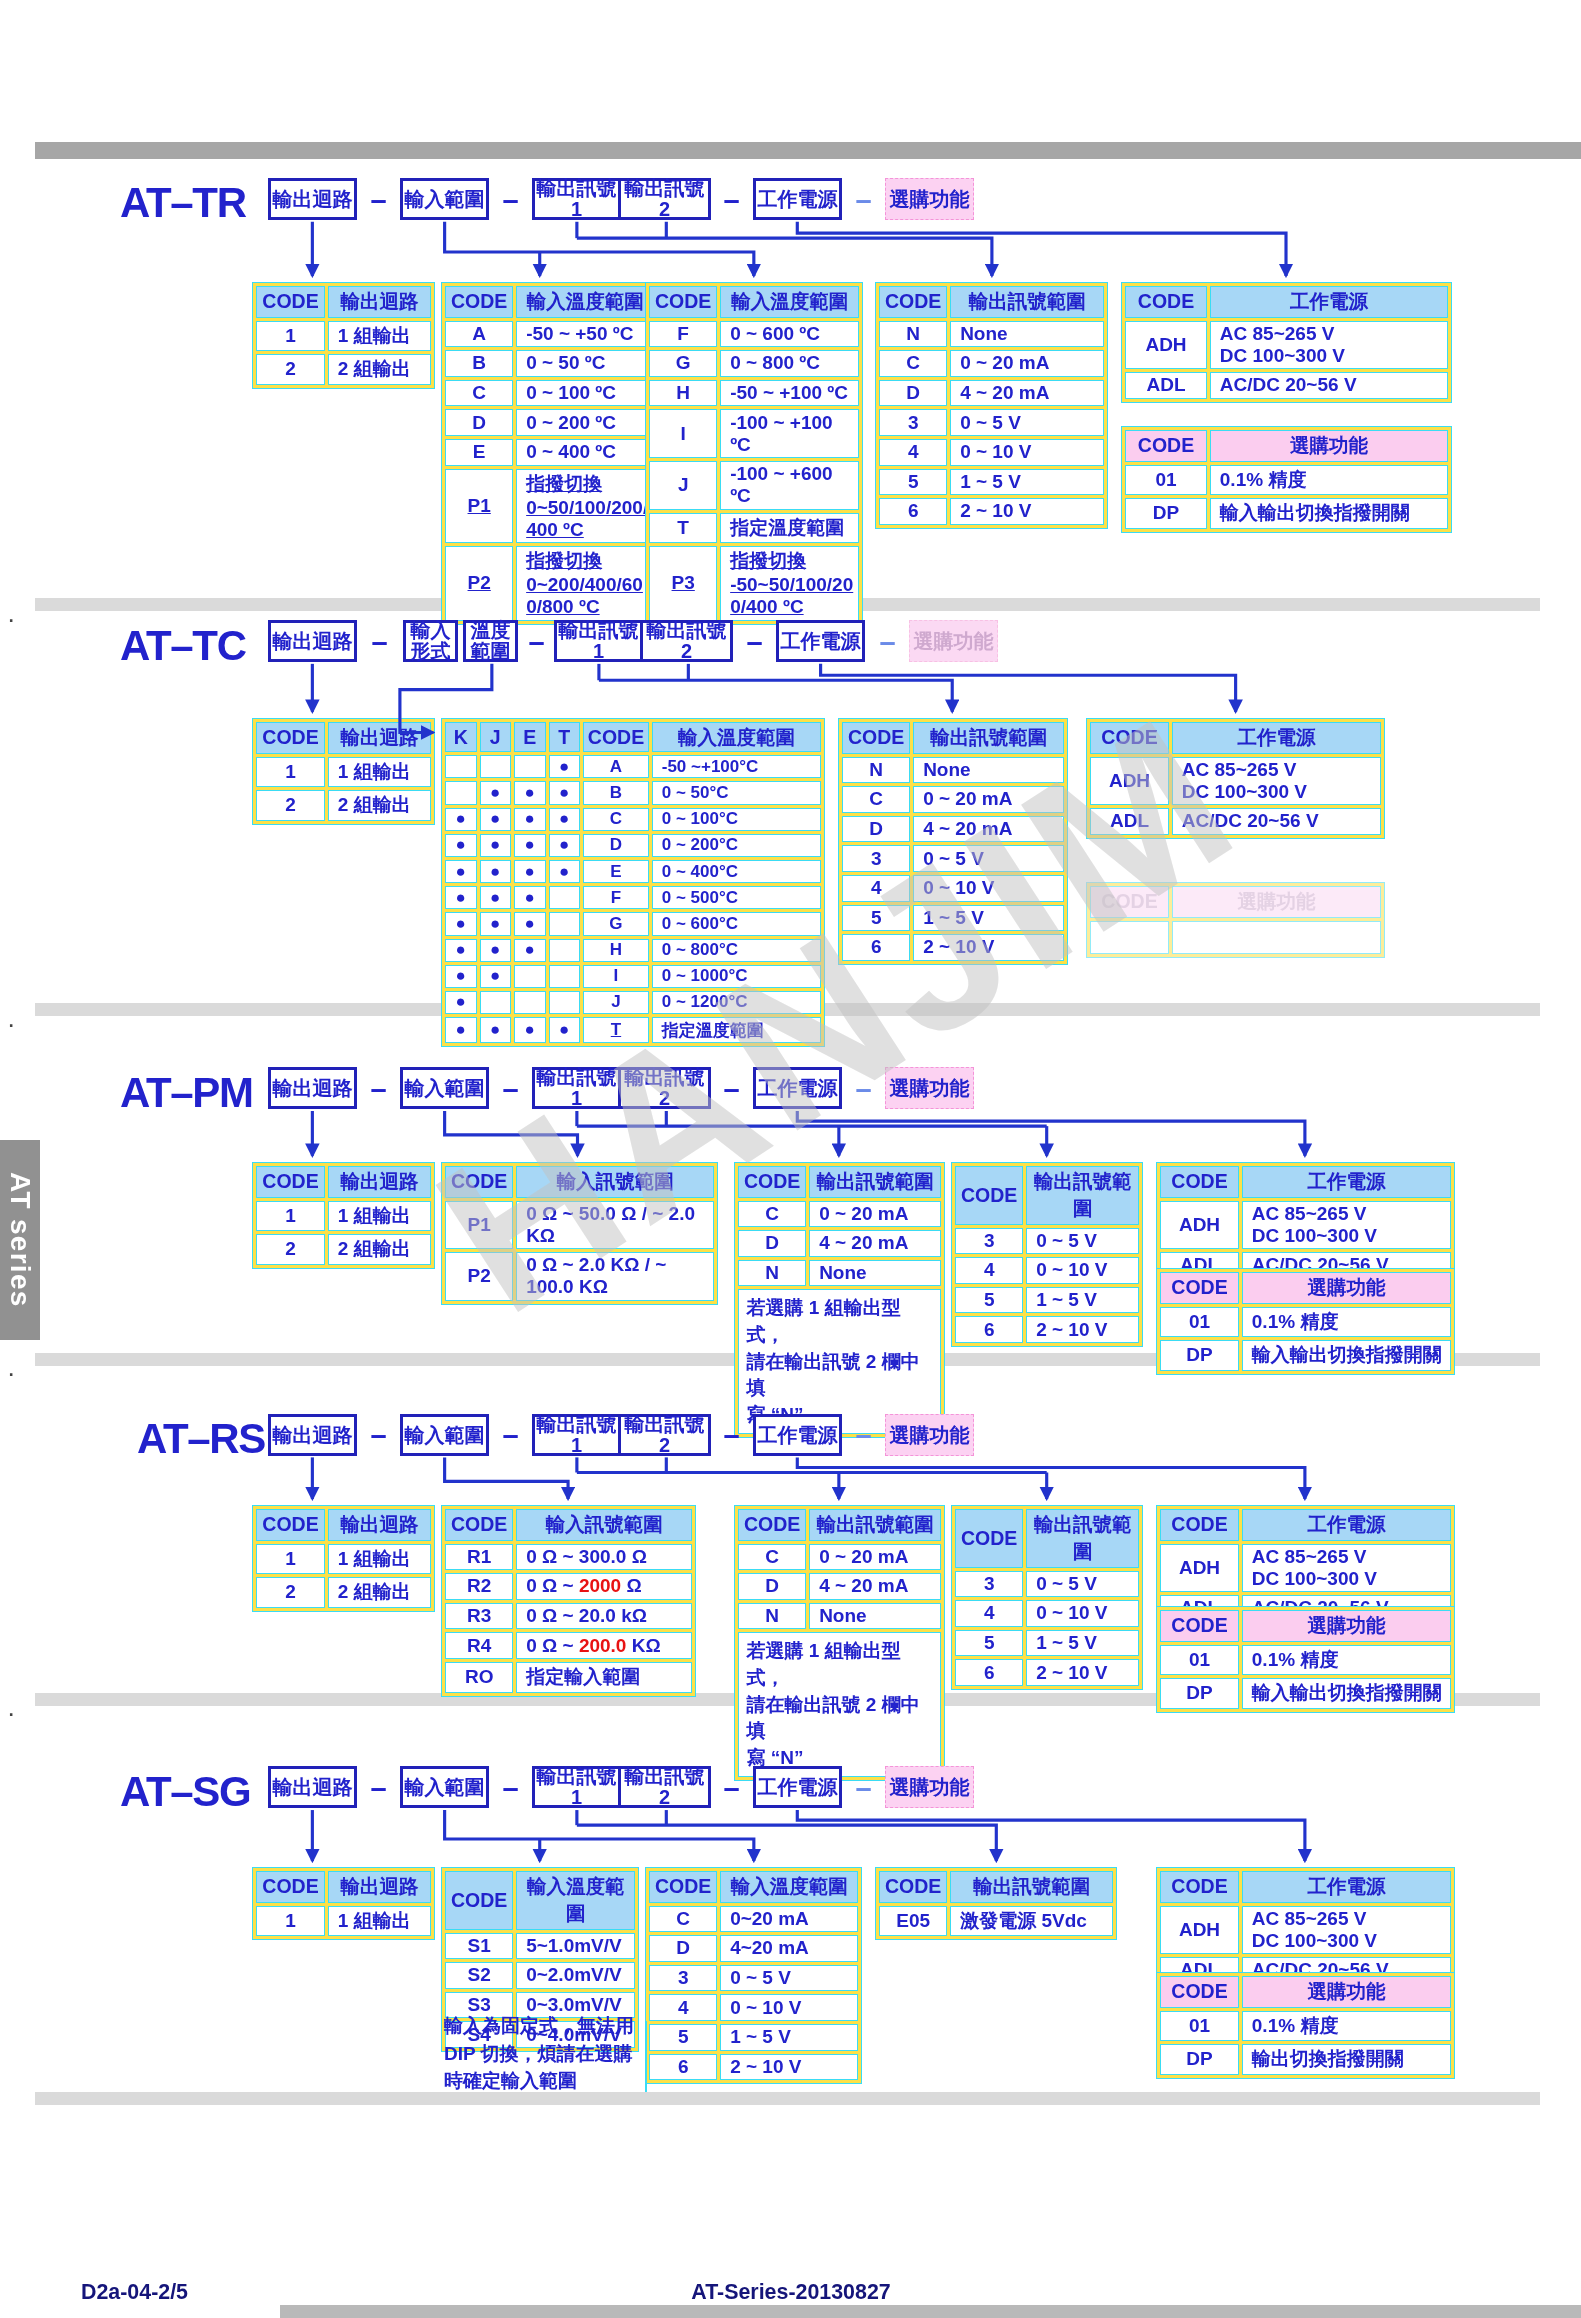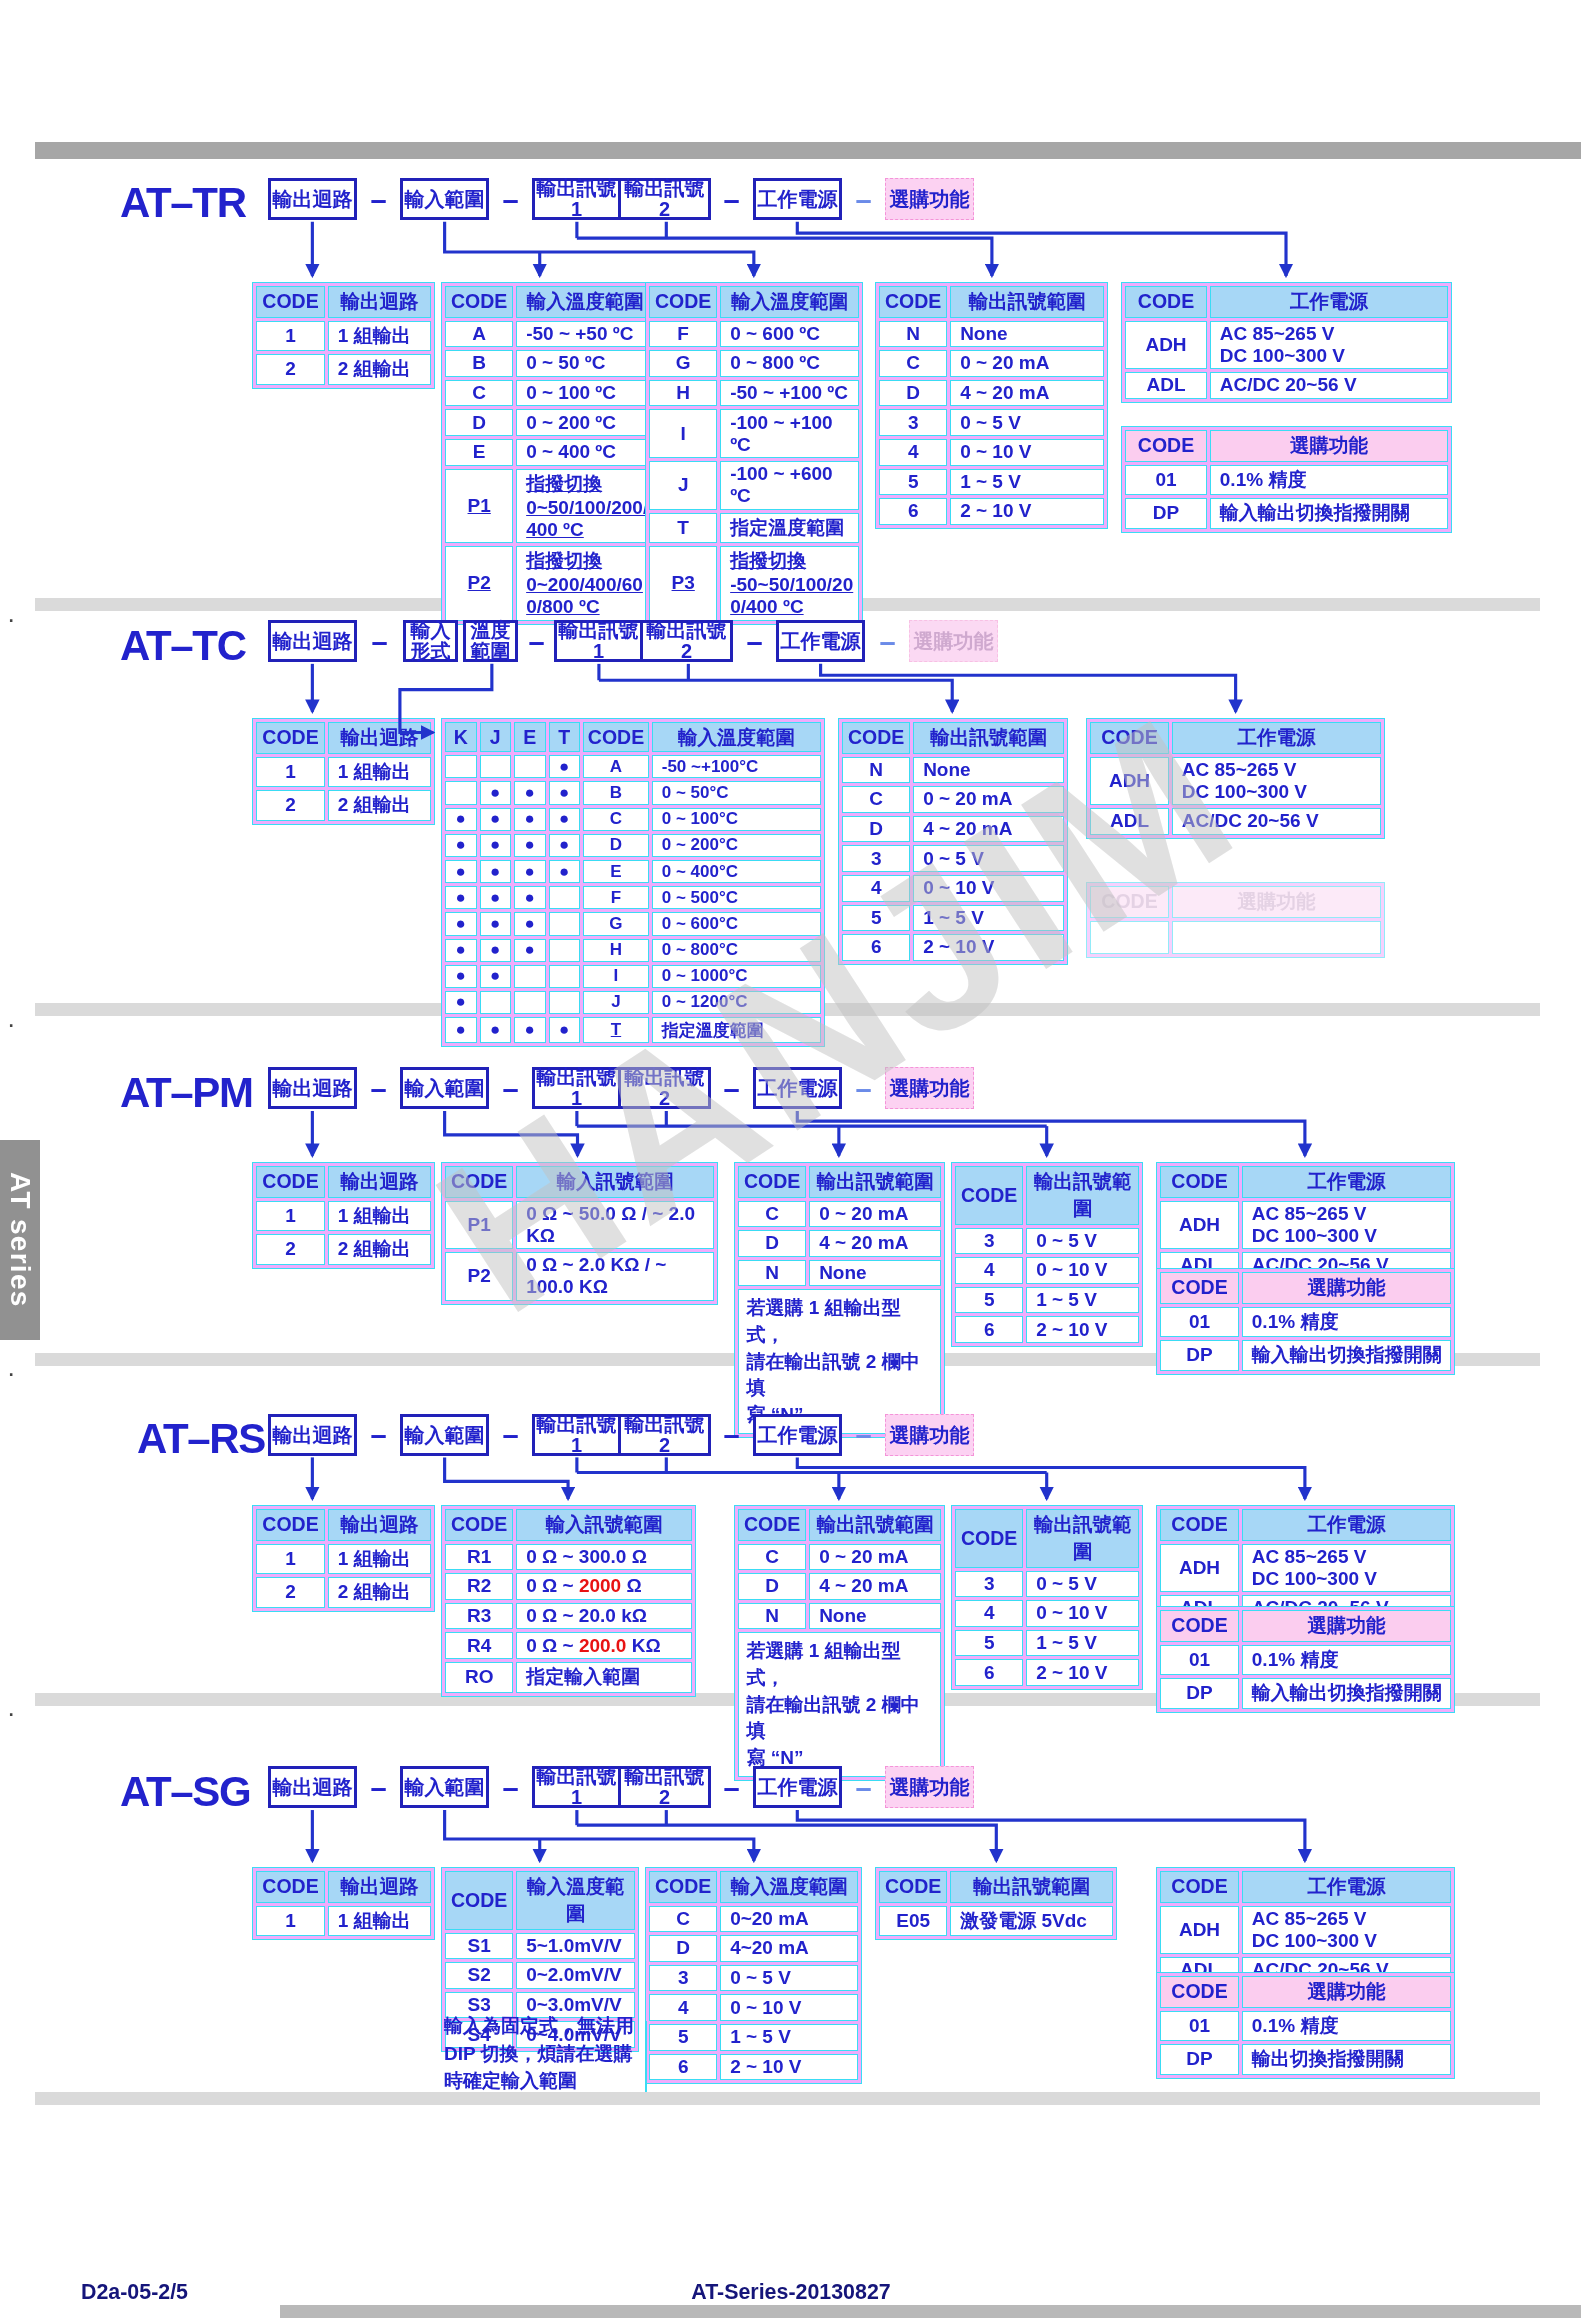--- a/index.html
+++ b/index.html
@@ -11,21 +11,21 @@
 .sep{background:#dadada}
 .strip{background:#b9b9b9}
 .ttl{font-size:42px;font-weight:bold;letter-spacing:-1.3px;white-space:nowrap}
 .kb{border:3.1px solid #2121b8;background:#fff;display:flex;align-items:center;justify-content:center;
  text-align:center;font-size:20px;font-weight:bold;height:42px;white-space:pre-line;line-height:1.05}
 .kb2{font-size:20px}
 .pink{background:#fcd2f2;border:1.9px dashed #f493d8}
 .pf{color:#cfa9cf;border-color:#f8c0e4;background:#fbd9f3}
 .dash{font-size:29px;font-weight:bold;text-align:center;width:25px}
 .dl{color:#6b8be8}
-table.t{border-collapse:separate;border-spacing:3.1px;background:#f0abfc;border:1.9px solid #3adcf4;position:absolute}
+table.t{border-collapse:separate;border-spacing:3.1px;background:#fde047;border:1.9px solid #3adcf4;position:absolute}
 .t td{border:1.9px solid #3adcf4;font-size:19px;font-weight:bold;text-align:center;
  padding:1.3px 5px;background:#fff;color:#2222cc;vertical-align:middle}
 .t tr.hd td{background:#a7d7f6;font-size:19.5px}
 .t td.v{text-align:left;padding-left:8.8px;white-space:pre-line}
 .t td.nt{text-align:left;white-space:pre-line;line-height:1.4;padding:5px 7.6px;border-color:#3adcf4}
 .tc td{font-size:17px;padding:0.6px 3.8px}
 .u{text-decoration:underline}
 .red{color:#e81212}
 .note{font-size:19px;font-weight:bold;line-height:1.45;white-space:pre-line;color:#2222cc}
 .tab{background:#919191;color:#fff;writing-mode:vertical-rl;text-orientation:mixed;
@@ -899,18 +899,18 @@
   <polyline points="496,2874 496,2955" marker-end="url(#ah)"></polyline>
   <polyline points="706,2874 706,2920 1197,2920 1197,2955" marker-end="url(#ah)"></polyline>
   <polyline points="857,2920 857,2955" marker-end="url(#ah)"></polyline>
   <polyline points="916,2874 916,2898"></polyline>
       <polyline points="1058,2874 1058,2898"></polyline>
   <polyline points="916,2898 1582,2898 1582,2955" marker-end="url(#ah)"></polyline>
   <polyline points="1266,2874 1266,2890 2072,2890 2072,2955" marker-end="url(#ah)"></polyline>
  </g>
 </svg>
 
-<div class="abs ft" style="left:81px;top:2280px">D2a-05-2/5</div>
+<div class="abs ft" style="left:81px;top:2280px">D2a-04-2/5</div>
 <div class="abs ft" style="left:791px;top:2280px;transform:translateX(-50%)">AT-Series-20130827</div>
 <div class="abs strip" style="left:280px;top:2305px;width:1302px;height:14px"></div>
 
 <div class="abs wm" style="left:302px;top:775px;width:1071px;height:479px">HANJIM</div>
 
 
 </body></html>

